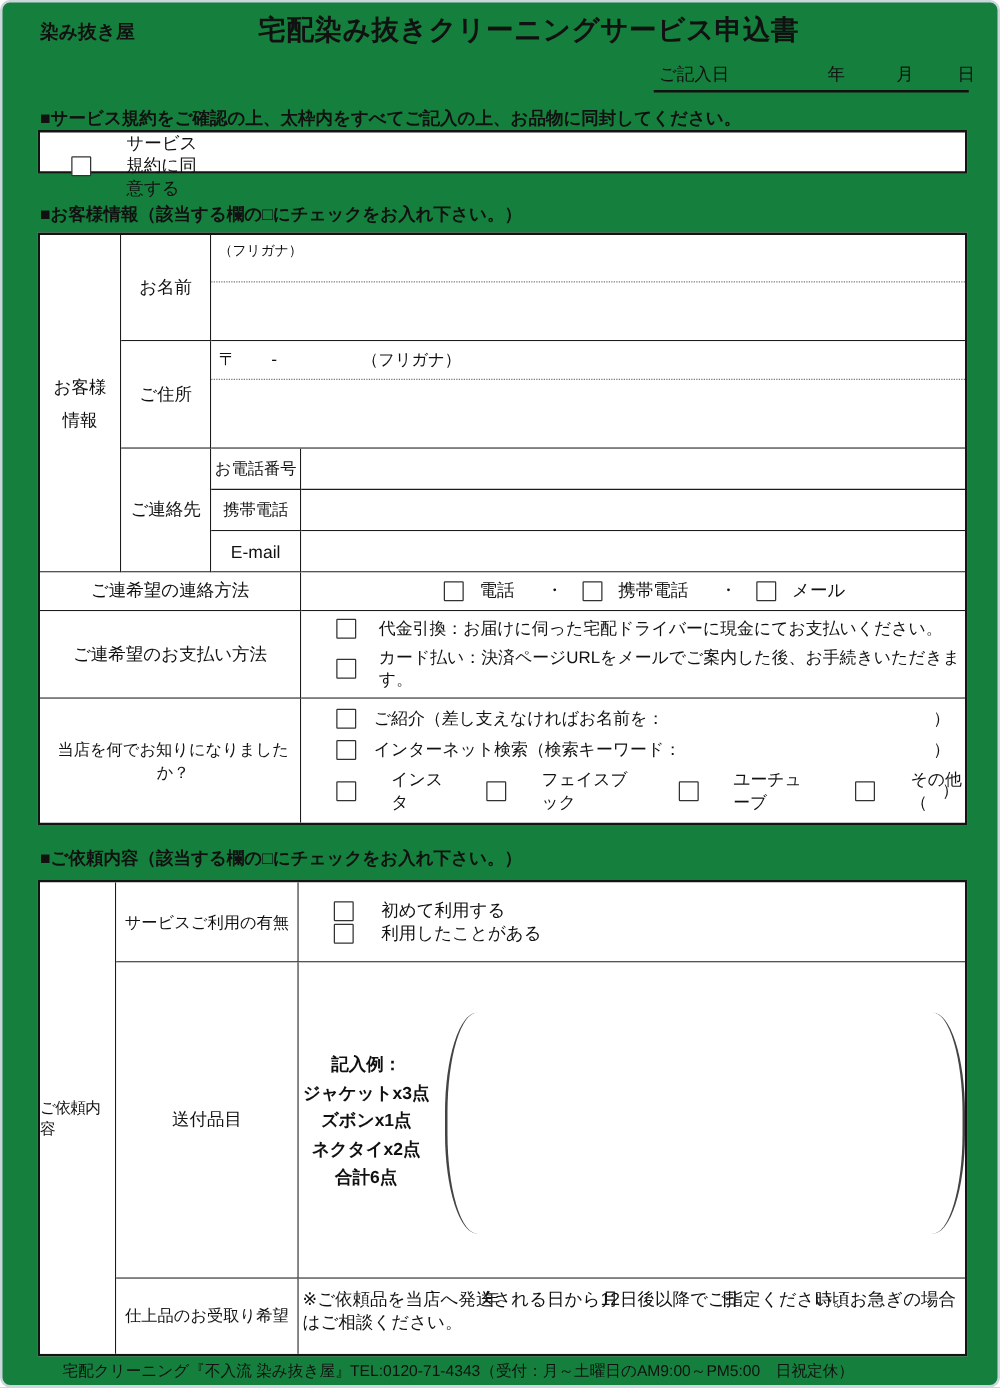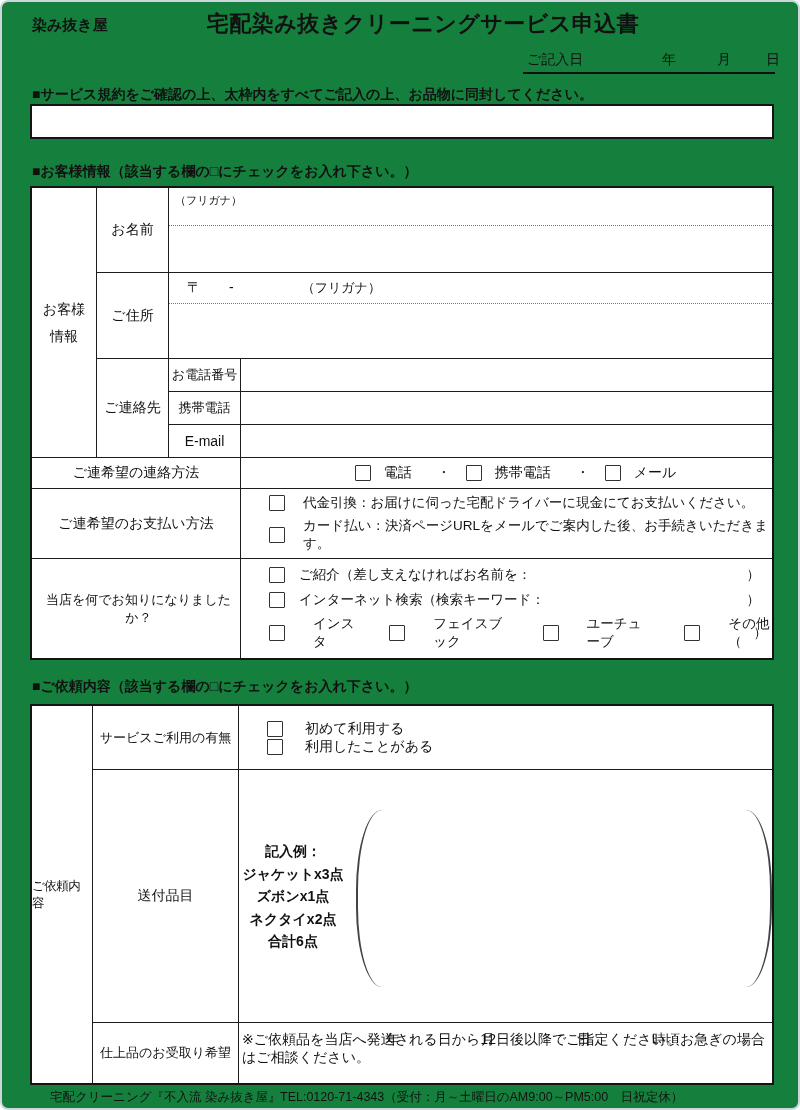--- a/index.html
+++ b/index.html
@@ -59,21 +59,21 @@
   .c-addr-lbl { grid-row:2; grid-column:2; }
   .c-addr-fld { grid-row:2; grid-column:3 / span 2; }
   .c-cont-lbl { grid-row:3 / span 3; grid-column:2; }
   .sub-lbl { grid-column:3; font-size:13px; }
   .sub-fld { grid-column:4; }
   .full-lbl { grid-column:1 / span 3; }
   .full-fld { grid-column:4; }
   .r6 { grid-row:6; } .r7 { grid-row:7; } .r8 { grid-row:8; }
 
   .furi { position:absolute; left:6px; top:5px; font-size:11px; }
-  .addr-top { position:absolute; left:6px; top:6px; font-size:14px;margin-left:12px; }
+  .addr-top { position:absolute; left:6px; top:6px; font-size:14px; }
   .addr-top .dash { margin-left:28px; }
   .addr-top .furi2 { margin-left:68px; font-size:13px; }
 
   .optline { display:flex; align-items:center; width:100%; padding-left:28px; }
   .method-opts { gap:0; font-size:14px; }
   .method-opts .cb { margin-right:13px; }
   .method-opts .sep { margin:0 15px; }
   .method-opts .t { margin-right:10px; }
 
   .stack { flex-direction:column; justify-content:space-evenly; align-items:stretch; display:flex; }
@@ -117,20 +117,24 @@
   <div class="abs title">宅配染み抜きクリーニングサービス申込書</div>
   <div class="abs dateline">
     <span style="left:4px;">ご記入日</span>
     <span style="left:139px;">年</span>
     <span style="left:194px;">月</span>
     <span style="left:243px;">日</span>
   </div>
 
   <div class="abs sechead" style="top:84px;">■サービス規約をご確認の上、太枠内をすべてご記入の上、お品物に同封してください。</div>
   <div class="abs tbl terms-tbl">
+    <div class="terms-right">
+      <span class="cb"></span>
+      <span>サービス規約に同意する</span>
+    </div>
   </div>
 
   <div class="abs sechead" style="top:161px;">■お客様情報（該当する欄の□にチェックをお入れ下さい。）</div>
   <div class="abs tbl thick cust-tbl">
 
     <div class="cell br bb rowspan-group">
       <div>
         <div>お客様</div>
         <div>情報</div>
       </div>

